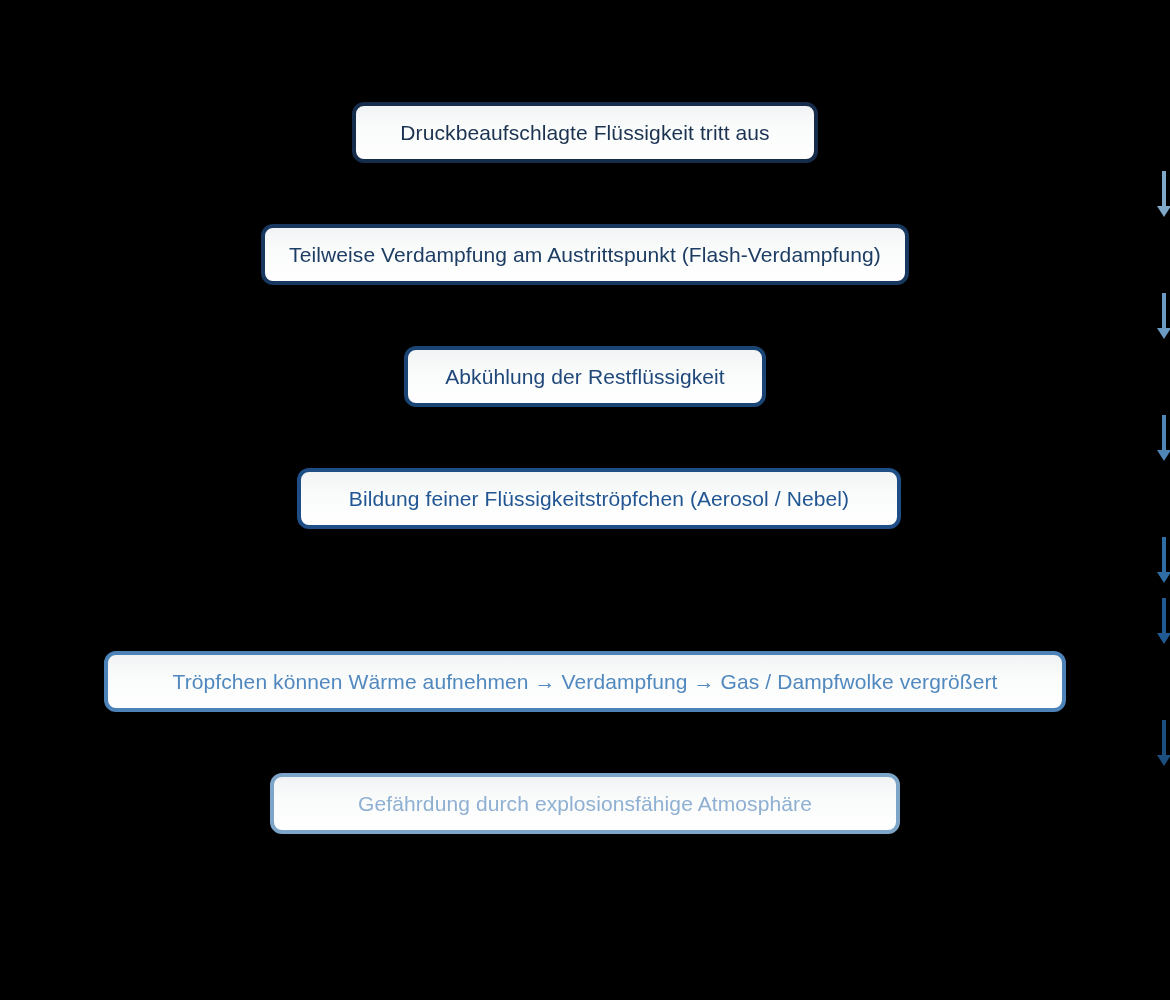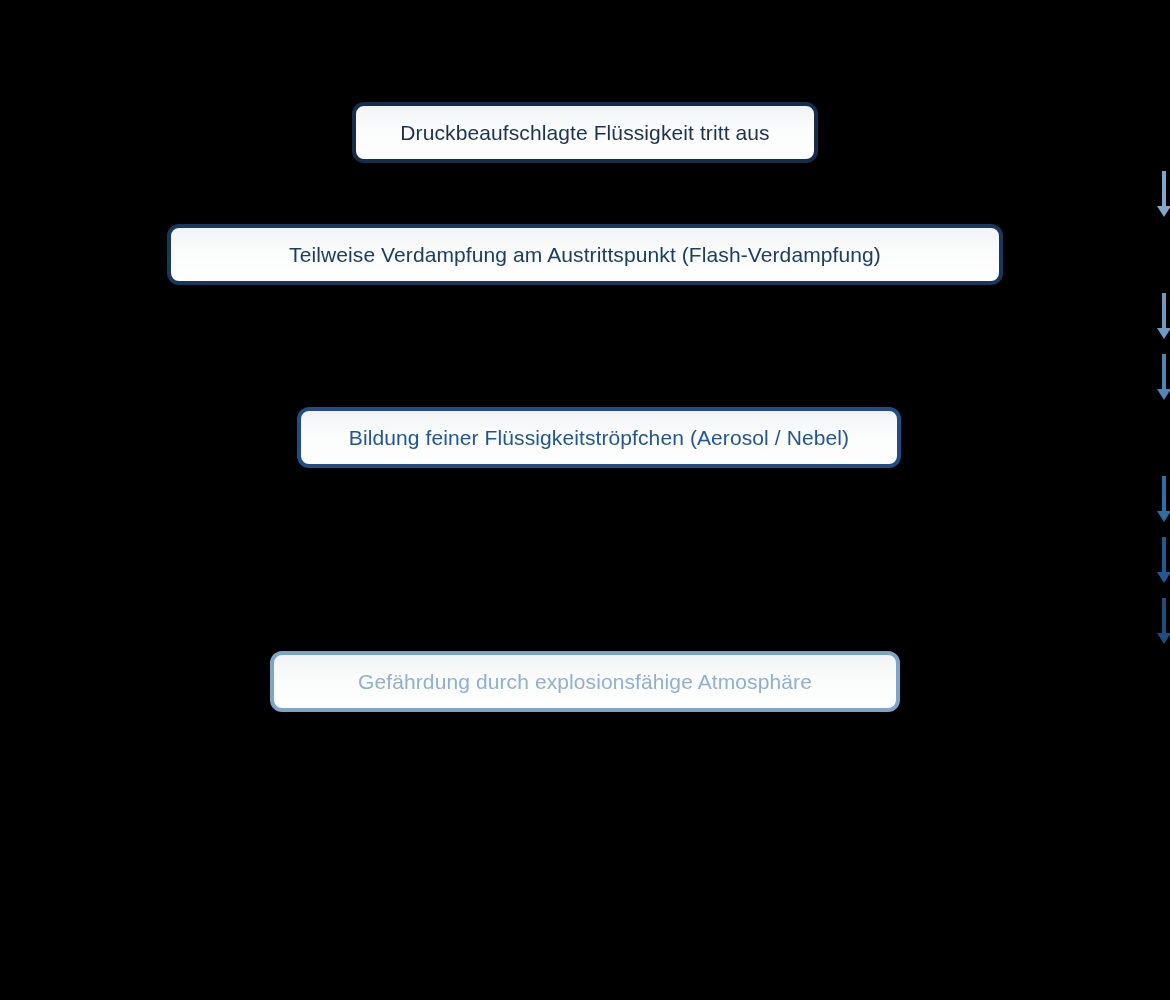--- a/index.html
+++ b/index.html
@@ -88,30 +88,35 @@
       <span class="node-label" style="color: rgb(27, 51, 80);">Druckbeaufschlagte Flüssigkeit tritt aus</span>
     </div>
   </div>
 
   <div class="connector">
     <span class="shaft" style="background: rgb(127, 168, 201);"></span>
     <span class="head" style="border-top-color: rgb(127, 168, 201);"></span>
   </div>
 
   <div class="node-row">
-    <div class="node" style="border-color: rgb(23, 55, 94); width: 836px;">
+    <div class="node" style="border-color: rgb(23, 55, 94); width: 648px;">
       <span class="node-label" style="color: rgb(29, 61, 99);">Teilweise Verdampfung am Austrittspunkt (Flash-Verdampfung)</span>
     </div>
   </div>
 
   <div class="connector">
     <span class="shaft" style="background: rgb(107, 155, 194);"></span>
     <span class="head" style="border-top-color: rgb(107, 155, 194);"></span>
   </div>
 
+  <div class="node-row">
+    <div class="node" style="border-color: rgb(26, 68, 115); width: 362px;">
+      <span class="node-label" style="color: rgb(32, 73, 123);">Abkühlung der Restflüssigkeit</span>
+    </div>
+  </div>
 
   <div class="connector">
     <span class="shaft" style="background: rgb(79, 134, 182);"></span>
     <span class="head" style="border-top-color: rgb(79, 134, 182);"></span>
   </div>
 
   <div class="node-row">
     <div class="node" style="border-color: rgb(30, 78, 133); width: 604px; margin-left: 28px;">
       <span class="node-label" style="color: rgb(34, 86, 147);">Bildung feiner Flüssigkeitströpfchen (Aerosol / Nebel)</span>
     </div>
@@ -121,20 +126,25 @@
     <span class="shaft" style="background: rgb(47, 110, 165);"></span>
     <span class="head" style="border-top-color: rgb(47, 110, 165);"></span>
   </div>
 
 
   <div class="connector">
     <span class="shaft" style="background: rgb(31, 91, 146);"></span>
     <span class="head" style="border-top-color: rgb(31, 91, 146);"></span>
   </div>
 
+  <div class="node-row">
+    <div class="node" style="border-color: rgb(77, 130, 184); width: 962px;">
+      <span class="node-label" style="color: rgb(81, 137, 191);">Tröpfchen können Wärme aufnehmen → Verdampfung → Gas / Dampfwolke vergrößert</span>
+    </div>
+  </div>
 
   <div class="connector">
     <span class="shaft" style="background: rgb(27, 79, 128);"></span>
     <span class="head" style="border-top-color: rgb(27, 79, 128);"></span>
   </div>
 
   <div class="node-row">
     <div class="node" style="border-color: rgb(125, 165, 200); width: 630px;">
       <span class="node-label" style="color: rgb(143, 176, 210);">Gefährdung durch explosionsfähige Atmosphäre</span>
     </div>

